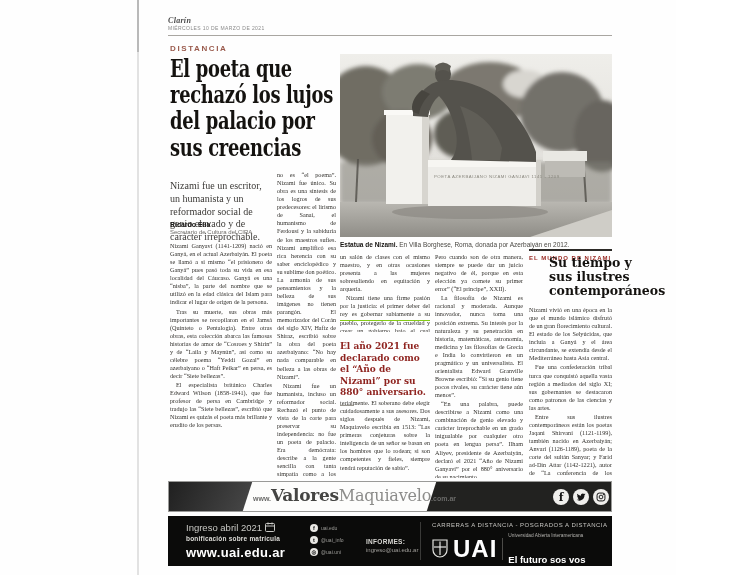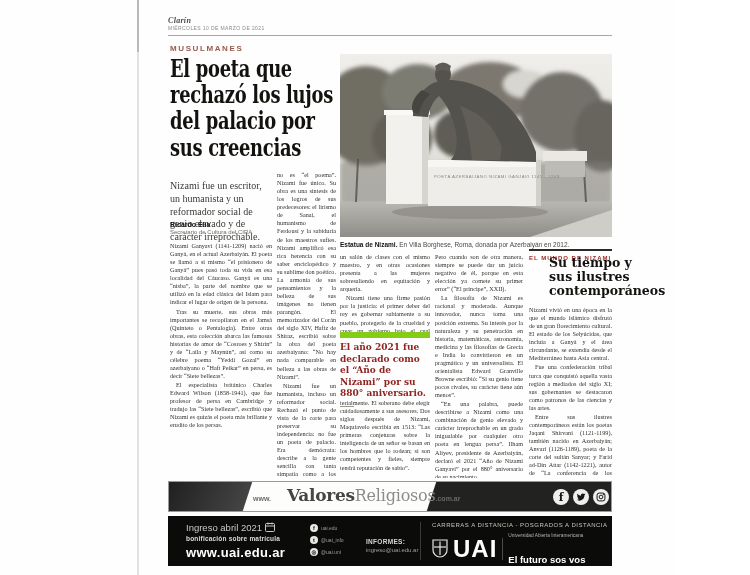--- a/index.html
+++ b/index.html
@@ -26,40 +26,40 @@
   
   .bodycol{font:6.2px/1.3 "Liberation Serif",serif;text-align:justify;color:#33312d;overflow:hidden;}
   .bodycol p{margin:0;}
   .bodycol p + p{text-indent:6px;margin-top:1px;}
   .col1{left:170px;top:242px;width:102px;height:236px;}
   .col2{left:277px;top:171px;width:59px;height:307px;}
   .colA-top{left:340px;top:253px;width:90px;height:79px;}
   .colA-bot{left:340px;top:399px;width:90px;height:79px;}
   .colB{left:435px;top:253px;width:88px;height:225px;}
   
-  .pullquote{left:340px;top:332px;width:90px;border-top:6px solid #84cc16;padding-top:4px;}
+  .pullquote{left:340px;top:320px;width:90px;border-top:1px solid #84cc16;padding-top:20px;}
   .pullquote .pqtext{font:bold 9px/1.28 "DejaVu Serif",serif;color:#8f2420;}
   .pqdash{width:14px;height:1px;background:#9a978f;margin-top:6px;}
   
   .photo{left:340px;top:54px;width:272px;height:183px;background:#ddd;overflow:hidden;}
   .caption{left:340px;top:241px;width:272px;font:6.5px "Liberation Sans",sans-serif;color:#4a4843;}
   .caption b{color:#151310;}
   
   .sb-rule{left:529px;top:249px;width:83px;height:2px;background:#2c2a27;}
   .sb-kicker{left:529px;top:255px;font:bold 6px "Liberation Sans",sans-serif;letter-spacing:1px;color:#9a2b24;}
   .sb-title{left:529px;top:256px;width:83px;font:bold 12.5px/1.1 "DejaVu Serif",serif;color:#14120f;margin-left:20px;}
   .sb-body{left:529px;top:306px;width:83px;height:172px;}
   
   .vrb{left:168px;top:481px;width:444px;height:31px;background:#fdfdfc;border:1px solid #9a9a98;box-sizing:border-box;overflow:hidden;}
   .vrb-leftdark{position:absolute;left:-14px;top:-2px;width:92px;height:36px;background:linear-gradient(100deg,#1c1c1c,#454545);transform:skewX(-18deg);}
   .vrb-rightdark{position:absolute;left:262px;top:-2px;width:200px;height:36px;background:#222220;transform:skewX(-18deg);}
   .vrb-rightcap{position:absolute;right:-6px;top:0;width:80px;height:31px;background:#222220;}
   .vrb-logo{position:absolute;left:84px;top:3px;white-space:nowrap;font-family:"Liberation Serif",serif;}
   .vrb-www{font:bold 7px "Liberation Sans",sans-serif;color:#6a6a68;}
-  .vrb-bold{font:bold 17px "DejaVu Serif",serif;color:#454543;letter-spacing:-.3px;margin-left:16px;}
+  .vrb-bold{font:bold 17px "DejaVu Serif",serif;color:#454543;letter-spacing:-.3px;}
   .vrb-light{font:16px "DejaVu Serif",serif;color:#8c8c8a;letter-spacing:-.2px;}
   .vrb-tld{font:bold 7px "Liberation Sans",sans-serif;color:#6a6a68;}
   .vrb-tag{position:absolute;left:270px;top:3px;width:108px;text-align:center;font:italic 8.5px/1.3 "DejaVu Serif",serif;color:#f3f2ef;}
   .vrb-icons{position:absolute;left:384px;top:7px;display:flex;gap:4px;}
   .cir{width:16px;height:16px;border-radius:50%;background:#f0efec;display:flex;align-items:center;justify-content:center;}
   .cir .fglyph{font:bold 11px "DejaVu Serif",serif;color:#161616;margin-top:1px;}
   
   .uai{left:168px;top:516px;width:444px;height:50px;background:#0b0b0a;overflow:hidden;color:#fff;}
   .uai-promo1{position:absolute;left:18px;top:6px;font:9.5px "Liberation Sans",sans-serif;color:#c9c9c5;}
   .uai-promo2{position:absolute;left:18px;top:19px;font:bold 6.5px "Liberation Sans",sans-serif;color:#dddcd8;letter-spacing:.2px;}
@@ -84,21 +84,21 @@
 
 <div class="canvas">
 
   <div class="abs scan-edge"></div>
   <div class="abs scan-edge-dark"></div>
 
   <div class="abs masthead">Clarín</div>
   <div class="abs ed-date">MIÉRCOLES 10 DE MARZO DE 2021</div>
   <div class="abs hrule"></div>
 
-  <div class="abs kicker">MUSULMANES</div>
+  <div class="abs kicker">DISTANCIA</div>
   <div class="abs headline">El poeta que rechazó los lujos del palacio por sus creencias</div>
   <div class="abs deck">Nizami fue un escritor, un humanista y un reformador social de genio elevado y de carácter irreprochable.</div>
   <div class="abs byline-name">Ricardo Elía</div>
   <div class="abs byline-role">Secretario de Cultura del CIRA</div>
 
   <div class="abs bodycol col1">
     <p>Nizami Ganyaví (1141-1209) nació en Ganyá, en el actual Azerbaiyán. El poeta se llamó a sí mismo “el prisionero de Ganyá” pues pasó toda su vida en esa localidad del Cáucaso. Ganyá es una “nisba”, la parte del nombre que se utilizó en la edad clásica del Islam para indicar el lugar de origen de la persona.</p>
     <p>Tras su muerte, sus obras más importantes se recopilaron en el Jamsá (Quinteto o Pentalogía). Entre otras obras, esta colección abarca las famosas historias de amor de “Cosroes y Shirin” y de “Laila y Maynún”, así como su célebre poema “Yeddi Gozal” en azerbaiyano o “Haft Peikar” en persa, es decir “Siete bellezas”.</p>
     <p>El especialista británico Charles Edward Wilson (1858-1941), que fue profesor de persa en Cambridge y tradujo las “Siete bellezas”, escribió que Nizami es quizás el poeta más brillante y erudito de los persas.</p>
   </div>
@@ -187,21 +187,21 @@
   <div class="abs bodycol sb-body">
     <p>Nizami vivió en una época en la que el mundo islámico disfrutó de un gran florecimiento cultural. El estado de los Selyúcidas, que incluía a Ganyá y el área circundante, se extendía desde el Mediterráneo hasta Asia central.</p>
     <p>Fue una confederación tribal turca que conquistó aquella vasta región a mediados del siglo XI; sus gobernantes se destacaron como patronos de las ciencias y las artes.</p>
     <p>Entre sus ilustres contemporáneos están los poetas Jaqani Shirvaní (1121-1199), también nacido en Azerbaiyán; Anvarí (1126-1189), poeta de la corte del sultán Sanyar; y Farid ad-Din Attar (1142-1221), autor de “La conferencia de los pájaros”.</p>
   </div>
 
   <div class="abs vrb">
     <div class="vrb-leftdark"></div>
     <div class="vrb-rightdark"></div>
     <div class="vrb-rightcap"></div>
-    <div class="vrb-logo"><span class="vrb-www">www.</span><span class="vrb-bold">Valores</span><span class="vrb-light">Religiosos</span><span class="vrb-tld">.com.ar</span></div>
+    <div class="vrb-logo"><span class="vrb-www">www.</span><span class="vrb-bold">Valores</span><span class="vrb-light">Maquiavelo</span><span class="vrb-tld">.com.ar</span></div>
     <div class="vrb-icons">
       <div class="cir">
           <span class="fglyph">f</span>
         </div>
       <div class="cir">
         <svg width="10" height="10" viewBox="0 0 14 14">
             <path fill="#161616" d="M13.5,3.2c-.5.2-1,.4-1.5.4.5-.3.9-.8,1.1-1.4-.5.3-1.1.5-1.7.7C10.9,2.4,10.2,2.1,9.4,2.1,8,2.1,6.9,3.2,6.9,4.6c0,.2,0,.4.1.6C4.9,5.1,3.1,4.1,1.8,2.6,1.6,3,1.5,3.4,1.5,3.9c0,.9.4,1.6,1.1,2.1-.4,0-.8-.1-1.1-.3v0c0,1.2.9,2.2,2,2.4-.2.1-.4.1-.7.1-.2,0-.3,0-.5,0,.3,1,1.2,1.7,2.3,1.7-.8.7-1.9,1.1-3.1,1.1-.2,0-.4,0-.6,0,1.1.7,2.4,1.1,3.8,1.1,4.6,0,7.1-3.8,7.1-7.1v-.3C12.4,4.2,13,3.8,13.5,3.2z"></path>
           </svg>
       </div>
       <div class="cir">

